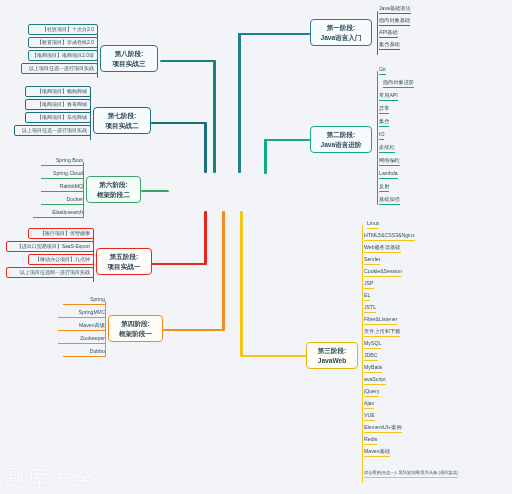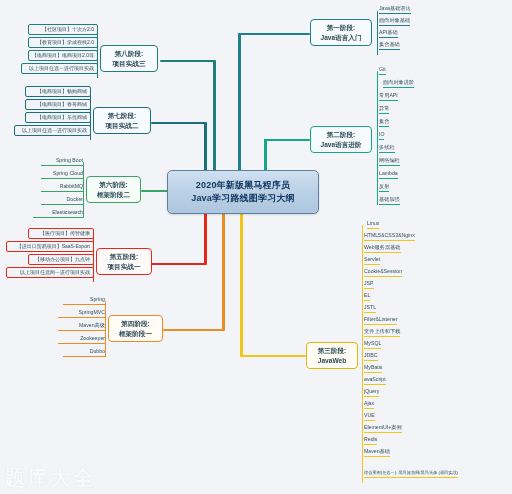--- a/index.html
+++ b/index.html
@@ -111,24 +111,20 @@
 
   <div class="trunk" style="left:238px;top:33px;width:72px;height:1.6px;background:#1f7f8c;"></div>
   <div class="trunk" style="left:264px;top:139px;width:46px;height:1.6px;background:#13a888;"></div>
   <div class="trunk" style="left:160px;top:60px;width:55px;height:1.6px;background:#1d7f7a;"></div>
   <div class="trunk" style="left:151px;top:122px;width:55px;height:1.6px;background:#1b6f7d;"></div>
   <div class="trunk" style="left:141px;top:190px;width:28px;height:1.6px;background:#3aa468;"></div>
   <div class="trunk" style="left:151px;top:263px;width:56px;height:1.6px;background:#e8271b;"></div>
   <div class="trunk" style="left:163px;top:329px;width:62px;height:1.6px;background:#ef8c21;"></div>
   <div class="trunk" style="left:240px;top:355px;width:66px;height:1.6px;background:#f2c518;"></div>
 
-  <div id="center">
-    <span>2020年新版黑马程序员</span>
-    <span>Java学习路线图学习大纲</span>
-  </div>
 
   <div class="node stage" style="left:310px;top:19px;width:62px;border-color:#1f7f8c;">
     <span>第一阶段:</span>
     <span>Java语言入门</span>
   </div>
   <div class="trunk" style="left:377px;top:11px;width:1.4px;height:44px;background:#1f7f8c;"></div>
   <div class="leaf right" style="left:379px;top:6px;border-color:#1f7f8c;">Java基础语法</div>
   <div class="leaf right" style="left:379px;top:18px;border-color:#1f7f8c;">面向对象基础</div>
   <div class="leaf right" style="left:379px;top:30px;border-color:#1f7f8c;">API基础</div>
   <div class="leaf right" style="left:379px;top:42px;border-color:#1f7f8c;">集合基础</div>

